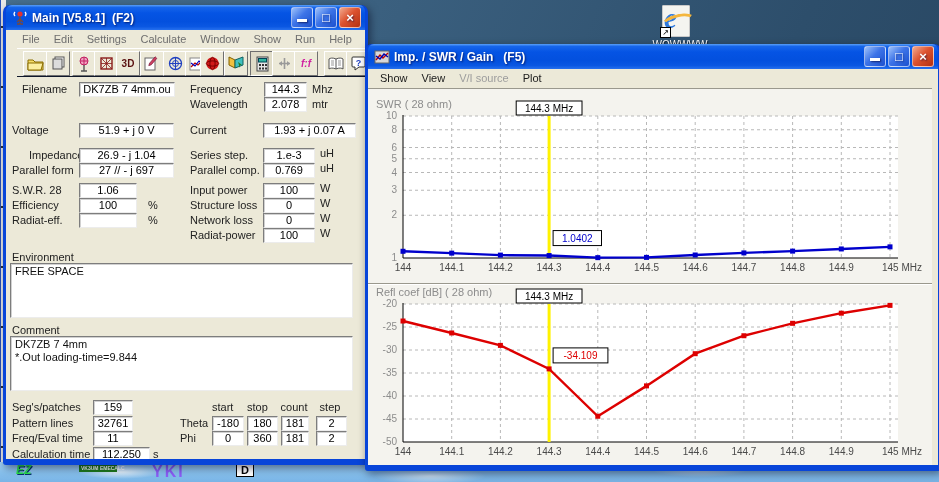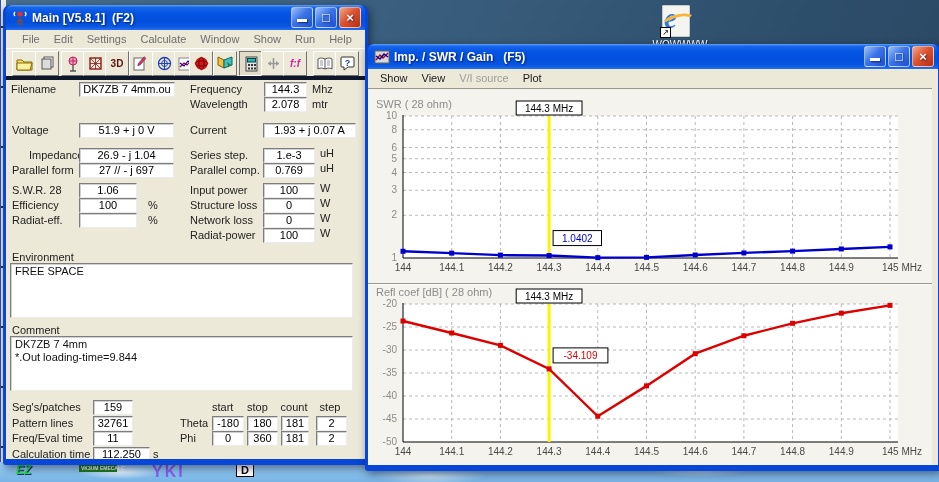--- a/index.html
+++ b/index.html
@@ -22,21 +22,21 @@
            display:flex;align-items:center;justify-content:center;line-height:1}
   .wbtn.min .g{align-items:flex-end;padding-bottom:3px;font-size:10px}
   .client{position:relative;background:#ECE9D8;overflow:hidden}
   
   .menubar{position:absolute;left:0;right:0;top:0;height:18px;display:flex;align-items:center;
            padding-left:9px;gap:0;font-size:11px}
   .mitem{padding:2px 7px;color:#6E6E6E}
   .mitem.dk{color:#1a1a1a}
   .mitem.dis{color:#9d9d9d}
   
-  .toolbar{position:absolute;left:0;right:0;top:18px;height:28px;border-bottom:4px solid #0f172a;
+  .toolbar{position:absolute;left:11px;right:0;top:18px;height:28px;border-bottom:1px solid #0f172a;
            box-shadow:0 1px 0 #fff inset}
   .tbtn{position:absolute;top:3px;width:22px;height:23px;background:#ECE9D8;
         border:1px solid;border-color:#fff #6f6f6f #6f6f6f #fff;
         display:flex;align-items:center;justify-content:center}
   .tbtn.pressed{border-color:#6f6f6f #fff #fff #6f6f6f;background:#E0DCC8}
   .tbtn .ttxt{font-size:10px;font-weight:bold}
   
   .flabel{position:absolute;font-size:11px;color:#222;white-space:nowrap}
   .fbox{position:absolute;height:13px;background:#fff;font-size:11px;line-height:13px;text-align:center;
         border:1px solid;border-color:#7d7d7d #ECECEC #ECECEC #7d7d7d;
@@ -213,21 +213,21 @@
           </svg>
       </div>
       <div class="tbtn" style="left:329px">
         <svg width="15" height="15" viewBox="0 0 15 15">
           <path d="M2 1 h11 a1 1 0 0 1 1 1 v8 a1 1 0 0 1 -1 1 h-5 l-4 3 v-3 h-2 a1 1 0 0 1 -1 -1 v-8 a1 1 0 0 1 1-1z" fill="#fff" stroke="#333"></path>
           <text x="7.5" y="9.5" font-size="9" font-weight="bold" fill="#2040C0" text-anchor="middle">?</text>
           </svg>
       </div>
     </div>
 
-    <span class="flabel" style="left:5px;top:53px">Filename</span>
+    <span class="flabel" style="left:16px;top:53px">Filename</span>
     <span class="fbox" style="left:73px;top:52px;width:94px">DK7ZB 7 4mm.ou</span>
     <span class="flabel" style="left:6px;top:94px">Voltage</span>
     <span class="fbox" style="left:73px;top:93px;width:93px">51.9 + j 0 V</span>
     <span class="flabel" style="left:23px;top:119px">Impedance</span>
     <span class="fbox" style="left:73px;top:118px;width:93px">26.9 - j 1.04</span>
     <span class="flabel" style="left:6px;top:134px">Parallel form</span>
     <span class="fbox" style="left:73px;top:133px;width:93px">27 // - j 697</span>
     <span class="flabel" style="left:6px;top:154px">S.W.R. 28</span>
     <span class="fbox" style="left:73px;top:153px;width:56px">1.06</span>
     <span class="flabel" style="left:6px;top:169px">Efficiency</span>

